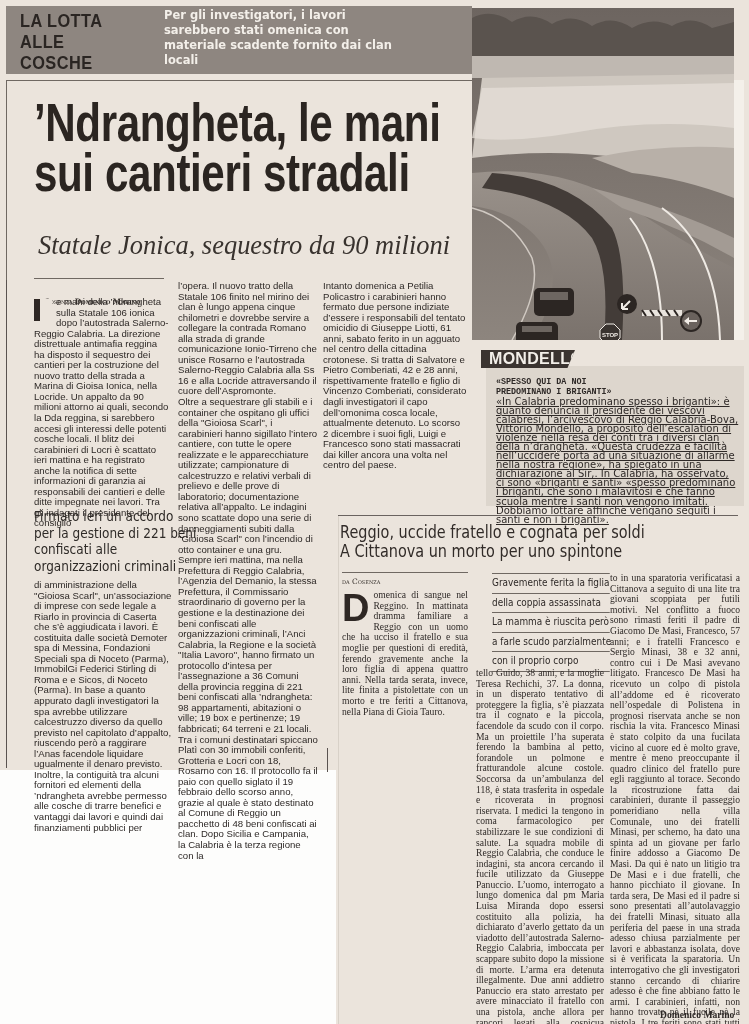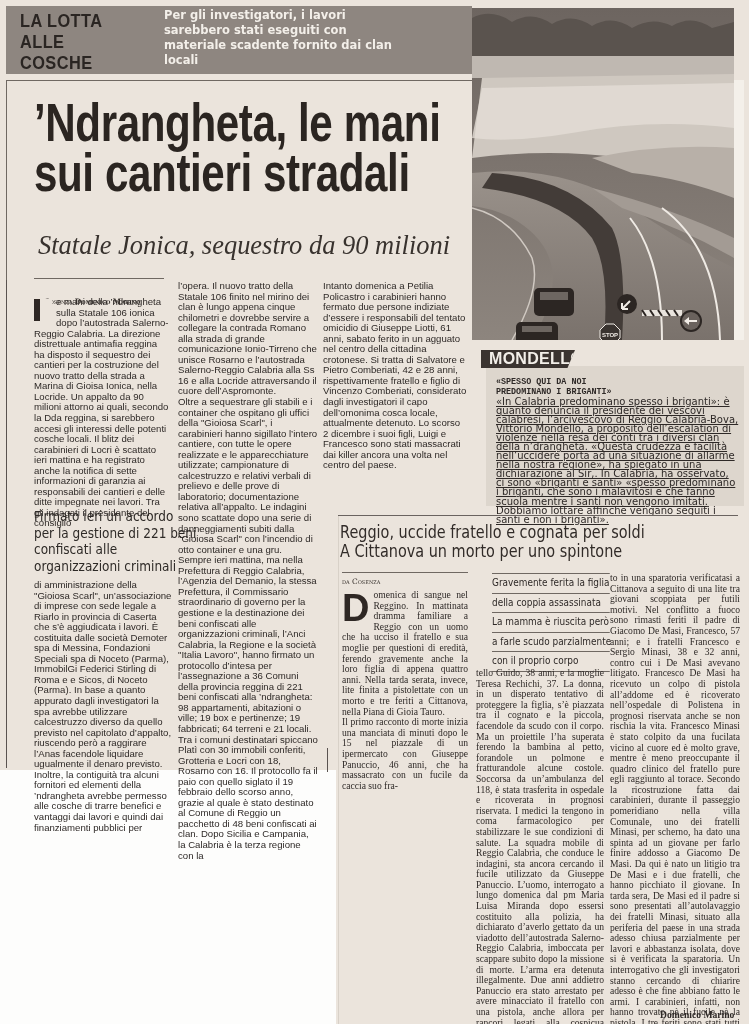--- a/index.html
+++ b/index.html
@@ -63,21 +63,21 @@
 <div class="page-bg"></div>
 <div class="paper upper"></div>
 <div class="paper lower-left"></div>
 <div class="paper lower-right"></div>
 
 <div class="kicker-band"></div>
 <div class="kicker-title">
   <div>LA LOTTA</div>
   <div>ALLE COSCHE</div>
 </div>
-<div class="kicker-sub">Per gli investigatori, i lavori sarebbero stati eseguiti con materiale scadente fornito dai clan locali</div>
+<div class="kicker-sub">Per gli investigatori, i lavori sarebbero stati omenica con materiale scadente fornito dai clan locali</div>
 
 <div class="headline-box"></div>
 <div class="headline">
   <div>’Ndrangheta, le mani</div>
   <div>sui cantieri stradali</div>
 </div>
 <div class="subheadline">Statale Jonica, sequestro da 90 milioni</div>
 
 <div class="byline">
   <span>da Cosenza</span>
@@ -178,21 +178,20 @@
 <div class="hed2">
   <div>Reggio, uccide fratello e cognata per soldi</div>
   <div>A Cittanova un morto per uno spintone</div>
 </div>
 
 <div class="byline2">da Cosenza</div>
 
 <div class="col2" style="left:342px; top:590px; width:126px;">
   <span class="dropcap-D">D</span>
   <p>omenica di sangue nel Reggino. In mattinata dramma familiare a Reggio con un uomo che ha ucciso il fratello e sua moglie per questioni di eredità, ferendo gravemente anche la loro figlia di appena quattro anni. Nella tarda serata, invece, lite finita a pistolettate con un morto e tre feriti a Cittanova, nella Piana di Gioia Tauro.</p>
-  <p>Il primo racconto di morte inizia una manciata di minuti dopo le 15 nel piazzale di un ipermercato con Giuseppe Panuccio, 46 anni, che ha massacrato con un fucile da caccia suo fra-</p>
 </div>
 
 <div class="pullquote">
   <span class="pq-line pq-top">Gravemente ferita la figlia</span>
   <span class="pq-line">della coppia assassinata</span>
   <span class="pq-line">La mamma è riuscita però</span>
   <span class="pq-line">a farle scudo parzialmente</span>
   <span class="pq-line">con il proprio corpo</span>
 </div>
 

